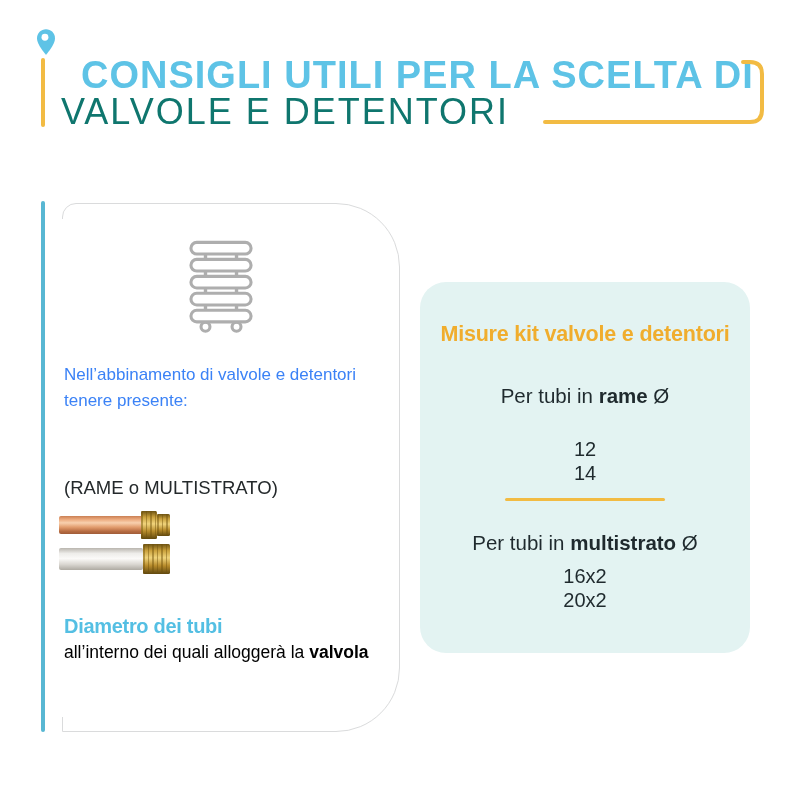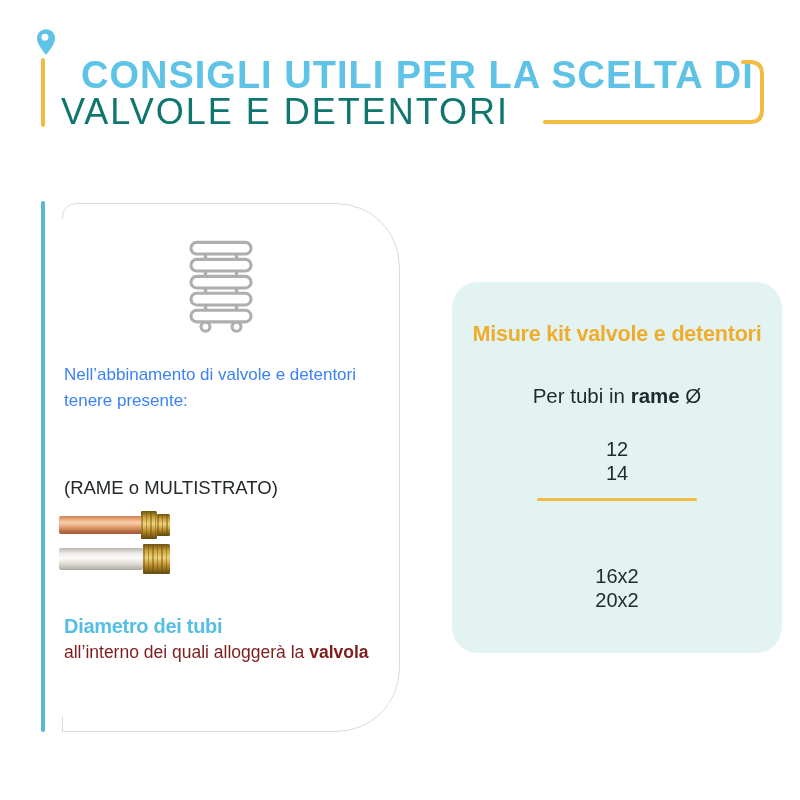--- a/index.html
+++ b/index.html
@@ -29,21 +29,21 @@
     left:62px;top:203px;width:338px;height:529px;background:#fff;
     border:1.5px solid #DADBDC;border-radius:14px 64px 64px 0;
   }
   .left-card-mask{left:-2px;top:15px;width:4px;height:498px;background:#fff;}
   .radiator{left:126px;top:36px;width:64px;height:94px;}
   .intro{left:1px;top:158px;width:330px;font-size:17px;line-height:26px;color:#3b82f6;}
   .pt-title{font-size:20px;font-weight:bold;color:#54BFE3;letter-spacing:-0.3px;white-space:nowrap;}
   .pt1-title{left:1px;top:246px;}
   .pt1-sub{left:1px;top:273px;font-size:18.5px;color:#24292B;white-space:nowrap;}
   .pt2-title{left:1px;top:411px;}
-  .pt2-sub{left:1px;top:438px;font-size:17.5px;color:#7f1d1d;white-space:nowrap;}
+  .pt2-sub{left:1px;top:438px;font-size:17.5px;color:#000000;white-space:nowrap;}
   .b{font-weight:bold;}
 
   
   .pipe{position:absolute;}
   .pipe-copper{left:-4px;top:307px;width:112px;height:29px;}
   .pipe-multi{left:-4px;top:340px;width:114px;height:30px;}
   .tube{position:absolute;border-radius:2px;}
   .tube-copper{left:0;top:5px;width:84px;height:18px;
     background:linear-gradient(180deg,#c97f54 0%,#eba87b 18%,#f8d0ae 38%,#e29d6e 62%,#b76c42 85%,#a05c38 100%);}
   .tube-multi{left:0;top:4px;width:84px;height:22px;
@@ -51,21 +51,21 @@
   .brass{position:absolute;border-radius:1.5px;
     background:linear-gradient(180deg,#6d5313 0%,#caa13c 22%,#f0d47c 46%,#b88c2c 72%,#5f470f 100%);}
   .brass::after{content:"";position:absolute;inset:0;
     background:repeating-linear-gradient(90deg,rgba(110,80,10,.45) 0 1.5px,rgba(255,255,255,0) 1.5px 4.5px);}
   .hex-copper{left:82px;top:0;width:16px;height:28px;}
   .tip-copper{left:98px;top:3px;width:13px;height:22px;}
   .fit-multi{left:84px;top:0;width:27px;height:30px;}
 
   
   .right-card{
-    left:452px;top:282px;width:330px;height:371px;background:#E3F3F2;border-radius:26px;
+    left:420px;top:282px;width:330px;height:371px;background:#E3F3F2;border-radius:26px;
     text-align:center;
   }
   .rc-title{left:0;top:40px;width:330px;font-size:21.5px;font-weight:bold;color:#F0AD2D;letter-spacing:-0.2px;white-space:nowrap;}
   .rc-label{width:330px;font-size:20.5px;color:#1F2A2E;text-align:center;}
   .rc-label-1{left:0;top:102px;}
   .rc-label-2{left:0;top:249px;}
   .rc-sizes{width:330px;font-size:20px;line-height:24px;color:#1F2A2E;}
   .rc-sizes-1{left:0;top:139px;margin-top:16px;}
   .rc-sizes-2{left:0;top:282px;}
   .rc-divider{left:85px;top:216px;width:160px;height:3px;background:#F2BB43;border-radius:2px;}
@@ -133,19 +133,20 @@
     <div class="abs rc-title">Misure kit valvole e detentori</div>
 
     <div class="abs rc-label rc-label-1"><span>Per tubi in </span><span class="b">rame</span><span> Ø</span></div>
     <div class="abs rc-sizes rc-sizes-1">
       <div>12</div>
       <div>14</div>
     </div>
 
     <div class="abs rc-divider"></div>
 
+    <div class="abs rc-label rc-label-2"><span>Per tubi in </span><span class="b">multistrato</span><span> Ø</span></div>
     <div class="abs rc-sizes rc-sizes-2">
       <div>16x2</div>
       <div>20x2</div>
     </div>
   </div>
 
 </div>
 
 </body></html>

